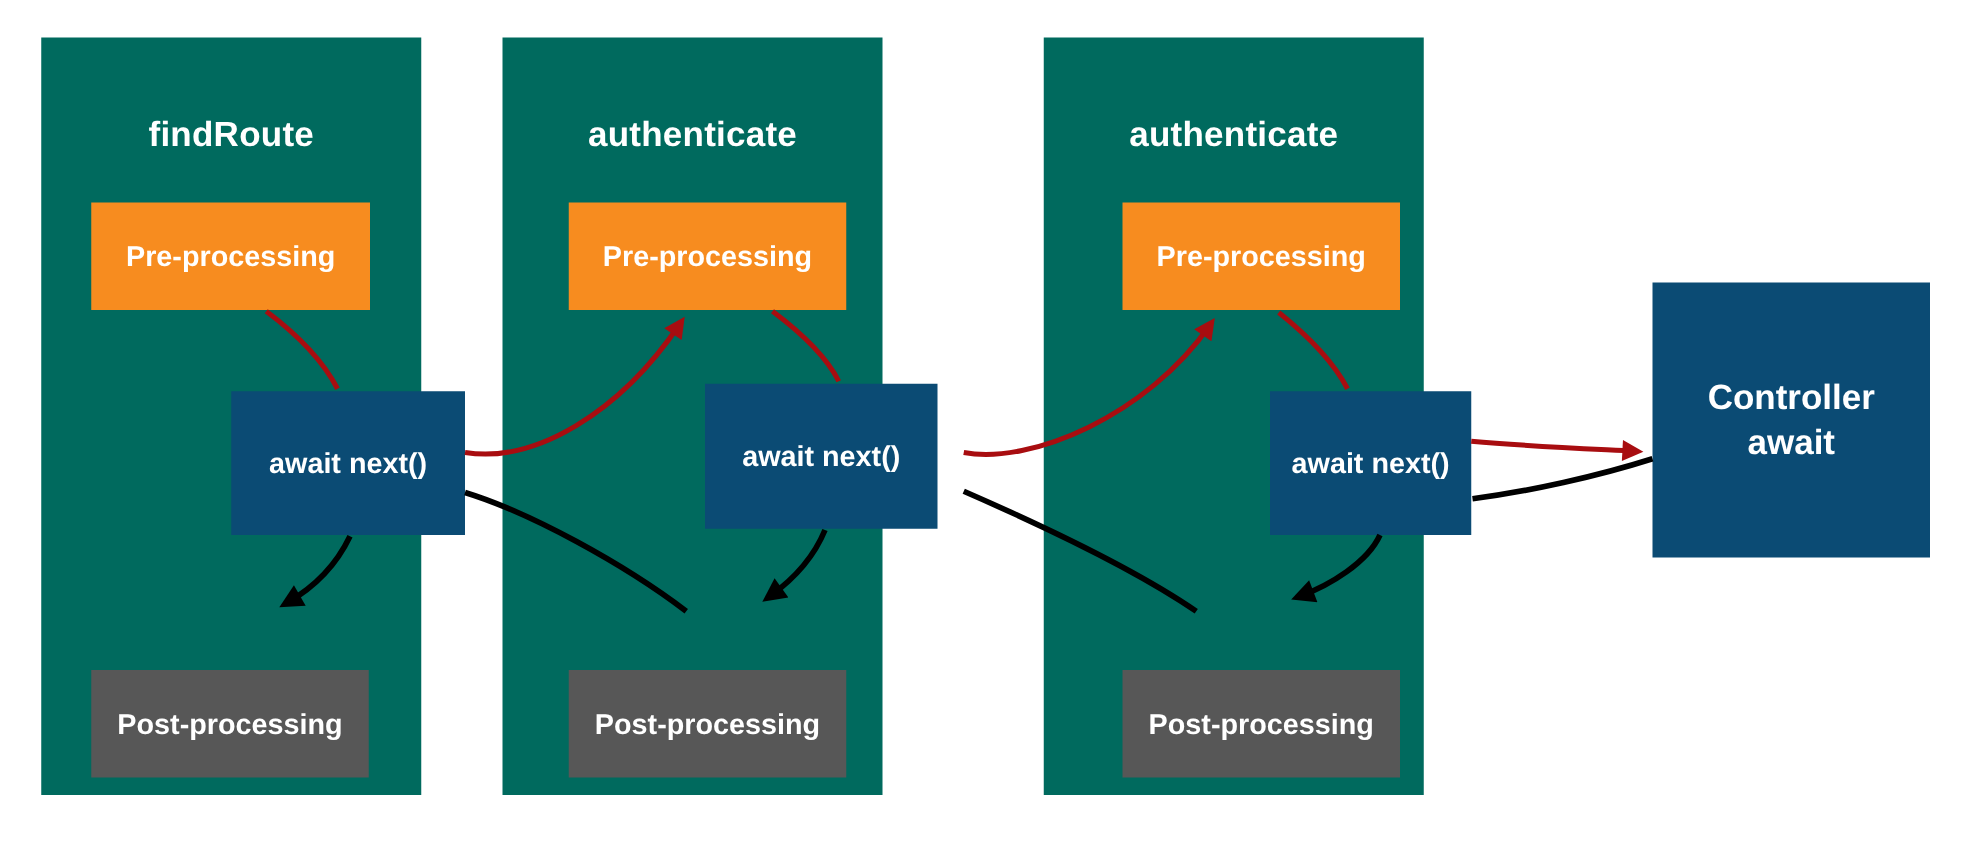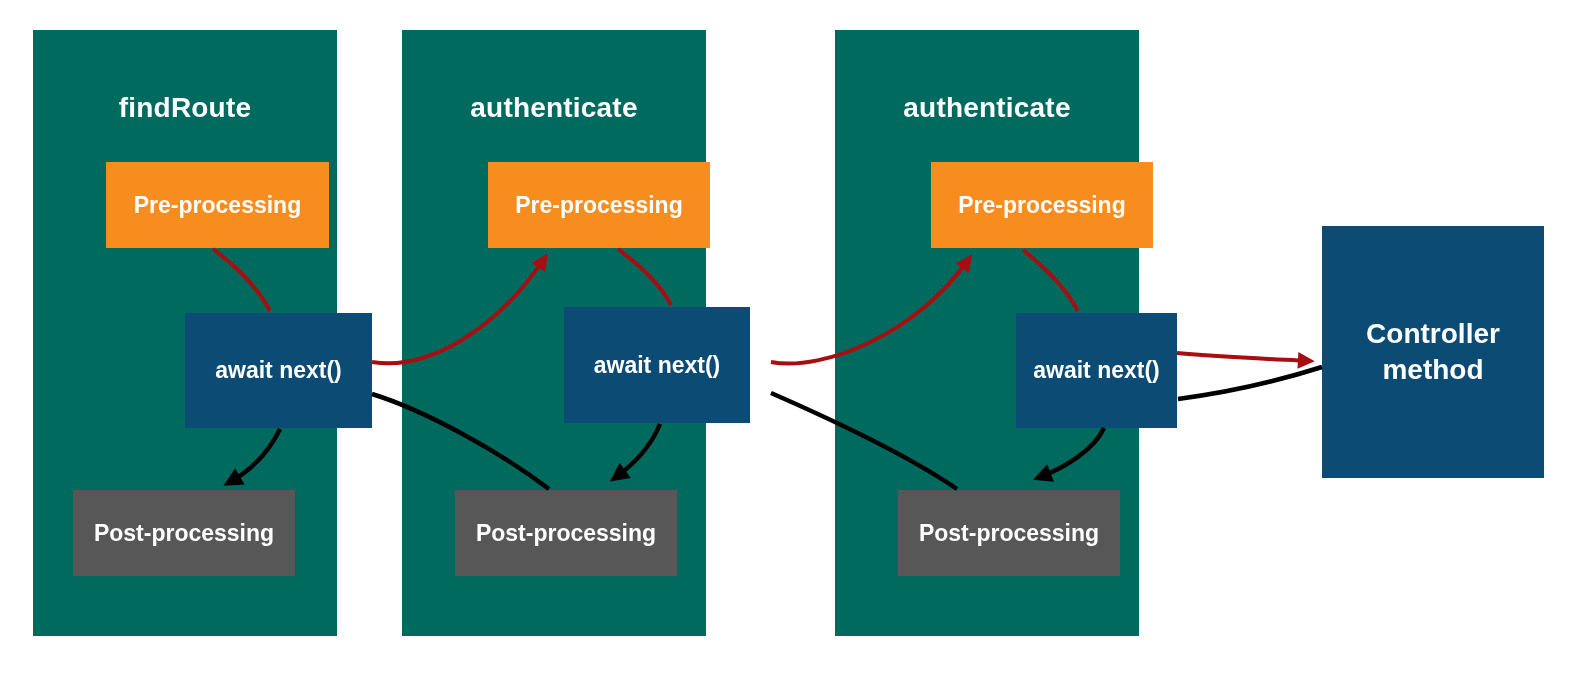--- a/index.html
+++ b/index.html
@@ -46,42 +46,42 @@
   .node{
     position:absolute;
     display:flex;
     align-items:center;
     justify-content:center;
     color:var(--label-text);
     font-size:23px;
     font-weight:700;
     text-align:center;
   }
-  .pre{background:var(--pre-bg);margin-left:33px;}
+  .pre{background:var(--pre-bg);}
   .await{background:var(--await-bg);}
-  .post{background:var(--post-bg);}
+  .post{background:var(--post-bg);margin-top:46px;}
 
   .pre-1{left:40px;top:132px;width:223px;height:86px;}
   .await-1{left:152px;top:283px;width:187px;height:115px;}
   .post-1{left:40px;top:460px;width:222px;height:86px;}
 
   .pre-2{left:53px;top:132px;width:222px;height:86px;}
   .await-2{left:162px;top:277px;width:186px;height:116px;}
   .post-2{left:53px;top:460px;width:222px;height:86px;}
 
   .pre-3{left:63px;top:132px;width:222px;height:86px;}
   .await-3{left:181px;top:283px;width:161px;height:115px;}
   .post-3{left:63px;top:460px;width:222px;height:86px;}
 
   .controller{
     position:absolute;
     left:1322px;
     top:226px;
     width:222px;
-    height:252px;
+    height:220px;
     background:var(--await-bg);
     display:flex;
     flex-direction:column;
     align-items:center;
     justify-content:center;
     color:var(--label-text);
     font-size:28px;
     font-weight:700;
     line-height:1.3;
     text-align:center;
@@ -134,21 +134,21 @@
     <div class="node await await-3">
       <span>await next()</span>
     </div>
     <div class="node post post-3">
       <span>Post-processing</span>
     </div>
   </div>
 
   <div class="controller">
     <span>Controller</span>
-    <span>method</span>
+    <span>await</span>
   </div>
 
   <svg class="arrows" viewBox="0 0 1572 682">
     <defs>
       <marker id="head-red" viewBox="0 0 10 10" refX="6" refY="5" markerWidth="5" markerHeight="4.2" orient="auto">
         <path d="M0,0 L10,5 L0,10 Z" style="fill:var(--forward-arrow)"></path>
       </marker>
       <marker id="head-black" viewBox="0 0 10 10" refX="6" refY="5" markerWidth="5" markerHeight="4.2" orient="auto">
         <path d="M0,0 L10,5 L0,10 Z" style="fill:var(--return-arrow)"></path>
       </marker>

